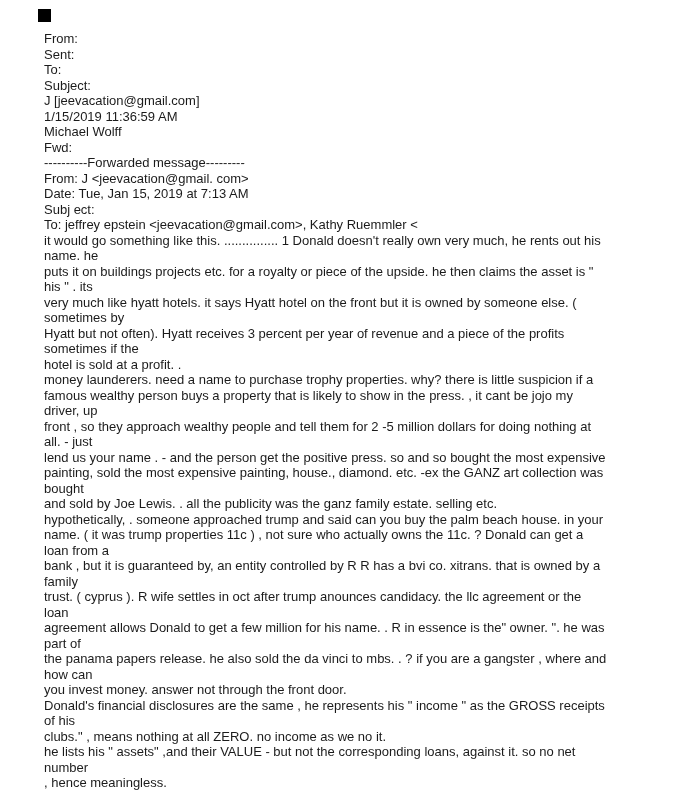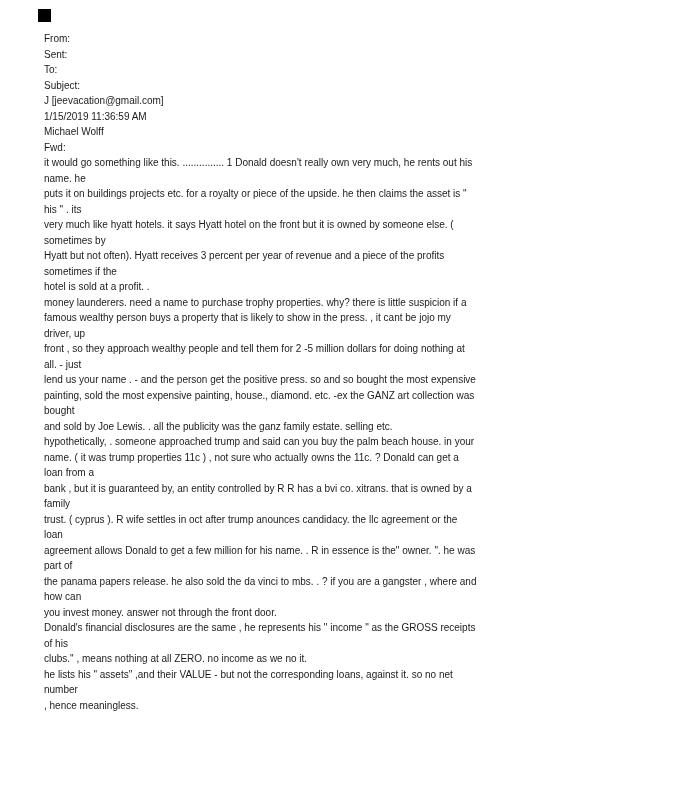--- a/index.html
+++ b/index.html
@@ -25,21 +25,21 @@
     background: #000000;
   }
   .text-area {
     position: absolute;
     left: 44px;
     top: 31px;
     width: 648px;
   }
   .text-block {
     white-space: pre;
-    font-size: 10px;
+    font-size: 13px;
     line-height: 15.5px;
     letter-spacing: 0px;
   }
 </style>
 </head>
 <body>
 
 <div class="page">
 
   <div class="redaction-mark"></div>
@@ -48,20 +48,25 @@
 
     <div class="text-block">From:
 Sent:
 To:
 Subject:
 J [jeevacation@gmail.com]
 1/15/2019 11:36:59 AM
 Michael Wolff
 Fwd:</div>
 
+    <div class="text-block">----------Forwarded message---------
+From: J &lt;jeevacation@gmail. com&gt;
+Date: Tue, Jan 15, 2019 at 7:13 AM
+Subj ect:
+To: jeffrey epstein &lt;jeevacation@gmail.com&gt;, Kathy Ruemmler &lt;</div>
 
     <div class="text-block">it would go something like this. ............... 1 Donald doesn't really own very much, he rents out his
 name. he
 puts it on buildings projects etc. for a royalty or piece of the upside. he then claims the asset is "
 his " . its
 very much like hyatt hotels. it says Hyatt hotel on the front but it is owned by someone else. (
 sometimes by
 Hyatt but not often). Hyatt receives 3 percent per year of revenue and a piece of the profits
 sometimes if the
 hotel is sold at a profit. .

